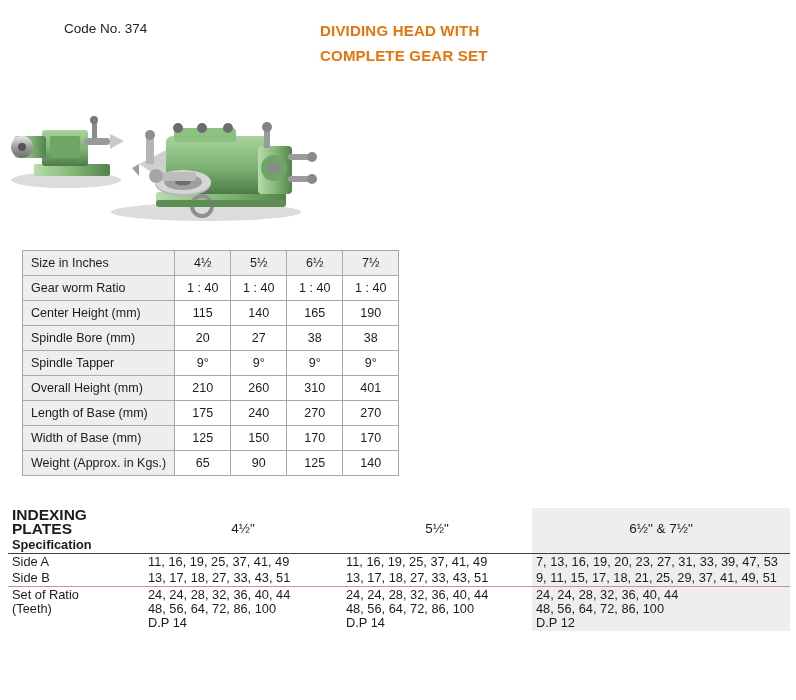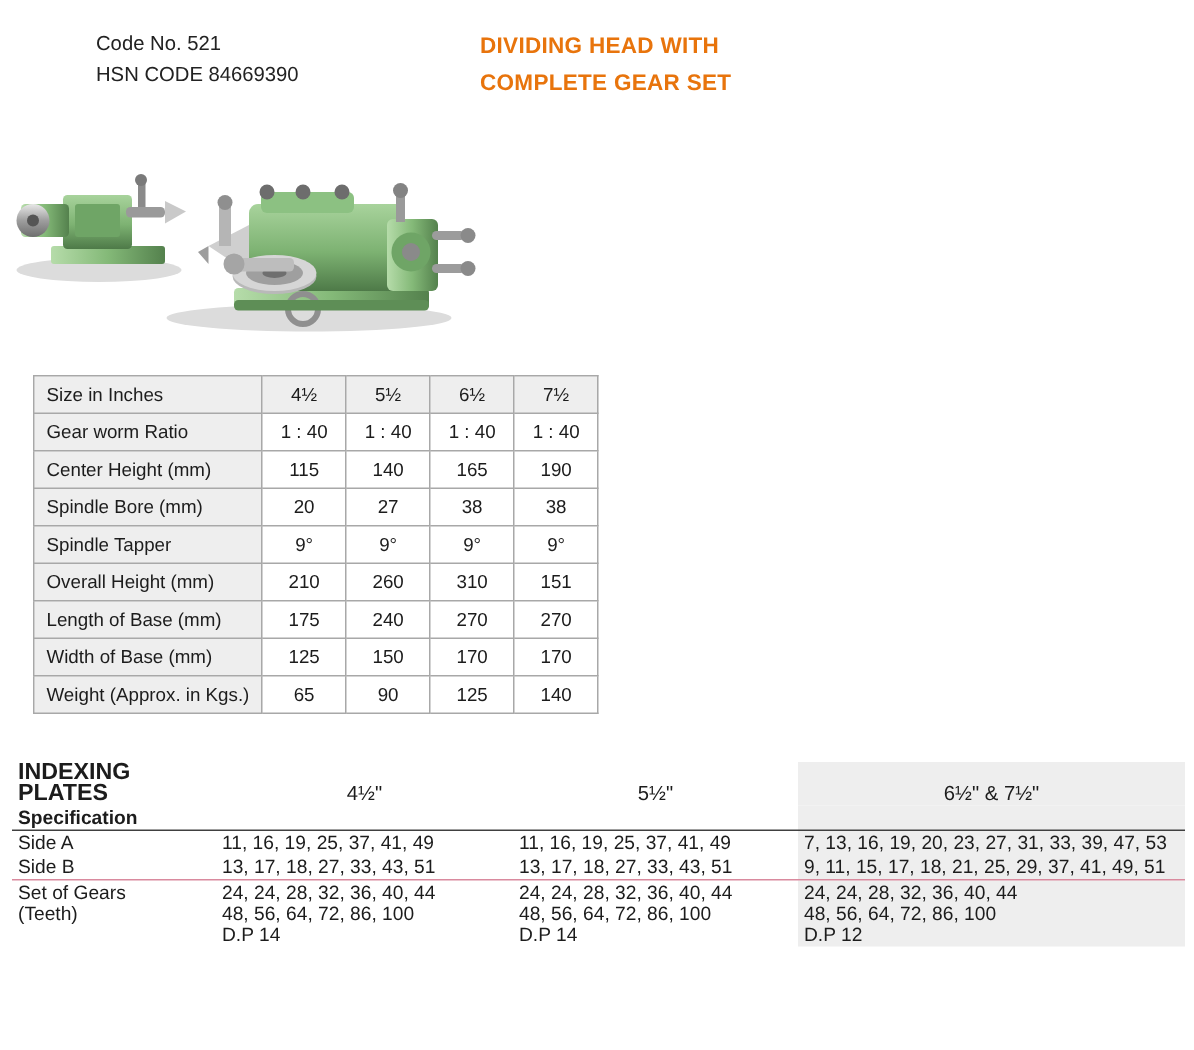--- a/index.html
+++ b/index.html
@@ -126,22 +126,21 @@
 
   .hdr-sz { font-size: 13.5px; }
   .multi { white-space: pre-line; }
 </style>
 </head>
 <body>
 
 <div id="page">
 
   <div class="code-block">
-    <div>Code No. 521</div>
-    <div>HSN CODE 84669390</div>
+    <div>Code No. 374</div>
   </div>
 
   <div class="title-block">
     <div>DIVIDING HEAD WITH</div>
     <div>COMPLETE GEAR SET</div>
   </div>
 
   <div class="photo">
     <svg width="320" height="150" viewBox="0 0 320 150">
       <defs>
@@ -266,21 +265,21 @@
         <td class="val">9°</td>
         <td class="val">9°</td>
         <td class="val">9°</td>
         <td class="val">9°</td>
       </tr>
       <tr>
         <td class="label">Overall Height (mm)</td>
         <td class="val">210</td>
         <td class="val">260</td>
         <td class="val">310</td>
-        <td class="val">151</td>
+        <td class="val">401</td>
       </tr>
       <tr>
         <td class="label">Length of Base (mm)</td>
         <td class="val">175</td>
         <td class="val">240</td>
         <td class="val">270</td>
         <td class="val">270</td>
       </tr>
       <tr>
         <td class="label">Width of Base (mm)</td>
@@ -321,21 +320,21 @@
           <td class="c3 rule-top greyband">7, 13, 16, 19, 20, 23, 27, 31, 33, 39, 47, 53</td>
         </tr>
         <tr>
           <td class="c0 rule-pink">Side B</td>
           <td class="c1 rule-pink">13, 17, 18, 27, 33, 43, 51</td>
           <td class="c2 rule-pink">13, 17, 18, 27, 33, 43, 51</td>
           <td class="c3 rule-pink greyband">9, 11, 15, 17, 18, 21, 25, 29, 37, 41, 49, 51</td>
         </tr>
         <tr>
           <td class="c0">
-            <div>Set of Gears</div>
+            <div>Set of Ratio</div>
             <div>(Teeth)</div>
           </td>
           <td class="c1 multi">24, 24, 28, 32, 36, 40, 44
 48, 56, 64, 72, 86, 100
 D.P 14</td>
           <td class="c2 multi">24, 24, 28, 32, 36, 40, 44
 48, 56, 64, 72, 86, 100
 D.P 14</td>
           <td class="c3 multi greyband">24, 24, 28, 32, 36, 40, 44
 48, 56, 64, 72, 86, 100

